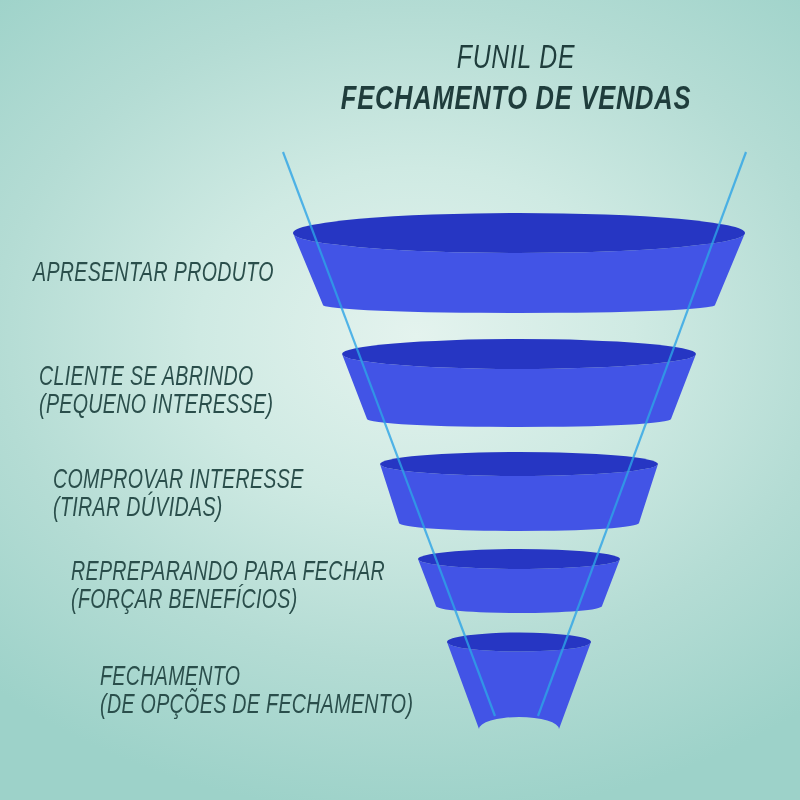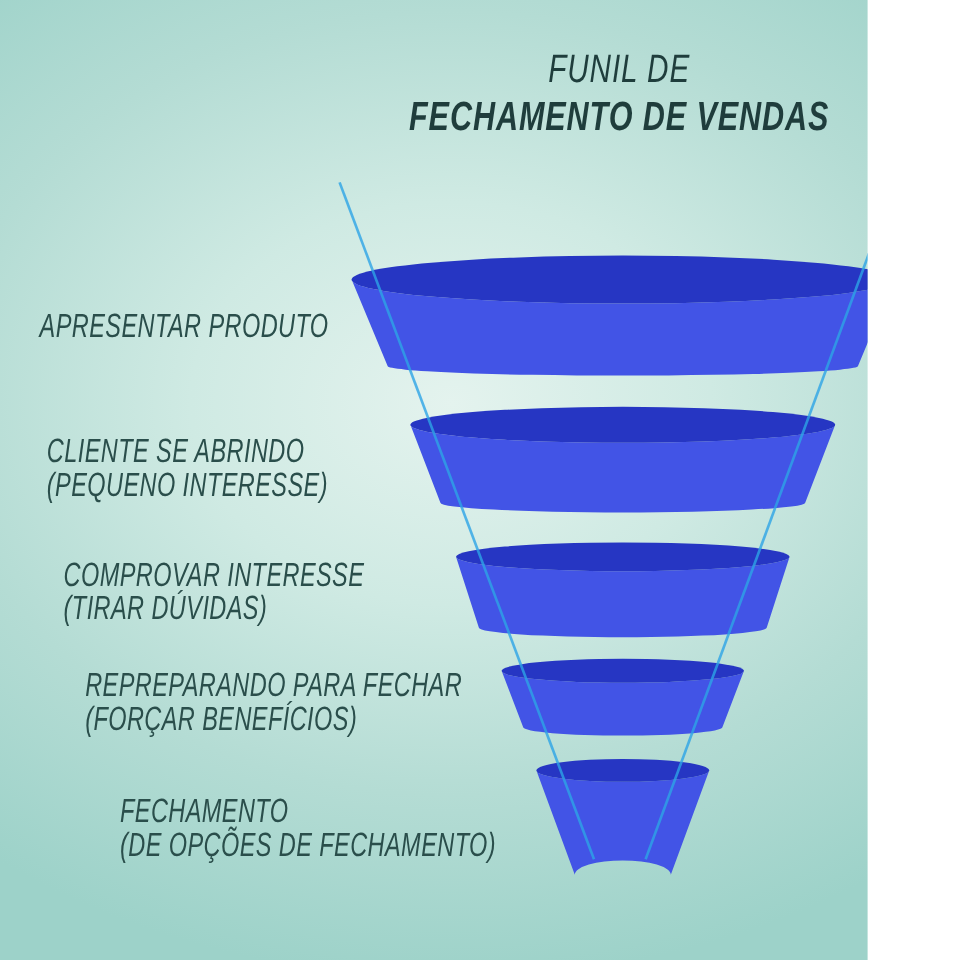--- a/index.html
+++ b/index.html
@@ -1,23 +1,22 @@
 <!DOCTYPE html>
 <html><head>
 <meta charset="utf-8">
 <style>
   html,body{margin:0;padding:0;}
   .canvas{
     position:relative;
-    width:687px;height:800px;
+    width:800px;height:800px;
     overflow:hidden;
     font-family:"Liberation Sans", sans-serif;
     background:radial-gradient(ellipse 620px 480px at 52% 42%,
       #e4f3ee 0%, #cfeae3 35%, #b4dcd4 68%, #9dd2c9 100%);
-    padding-left:36px;
   }
   svg.layer{position:absolute;left:0;top:0;}
   .title{
     position:absolute;left:116px;top:37px;width:800px;
     text-align:center;
     font-style:italic;
     color:#1f3d3c;
     transform:scaleX(.75);
     transform-origin:50% 0;
     line-height:40px;

